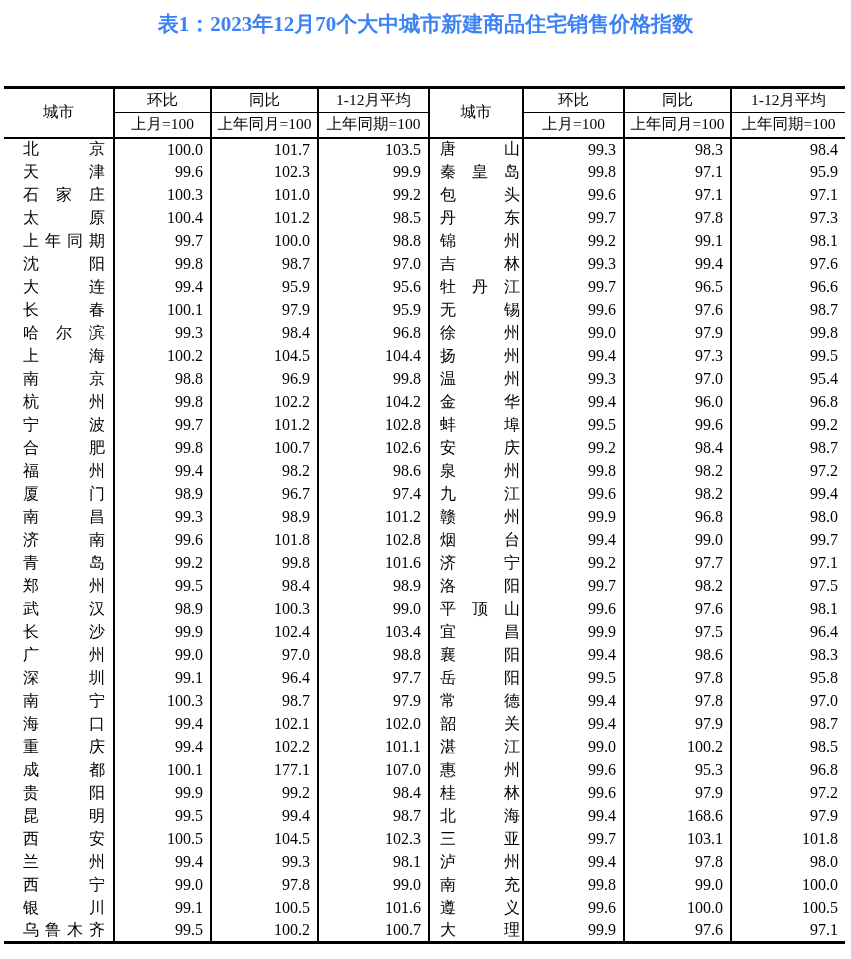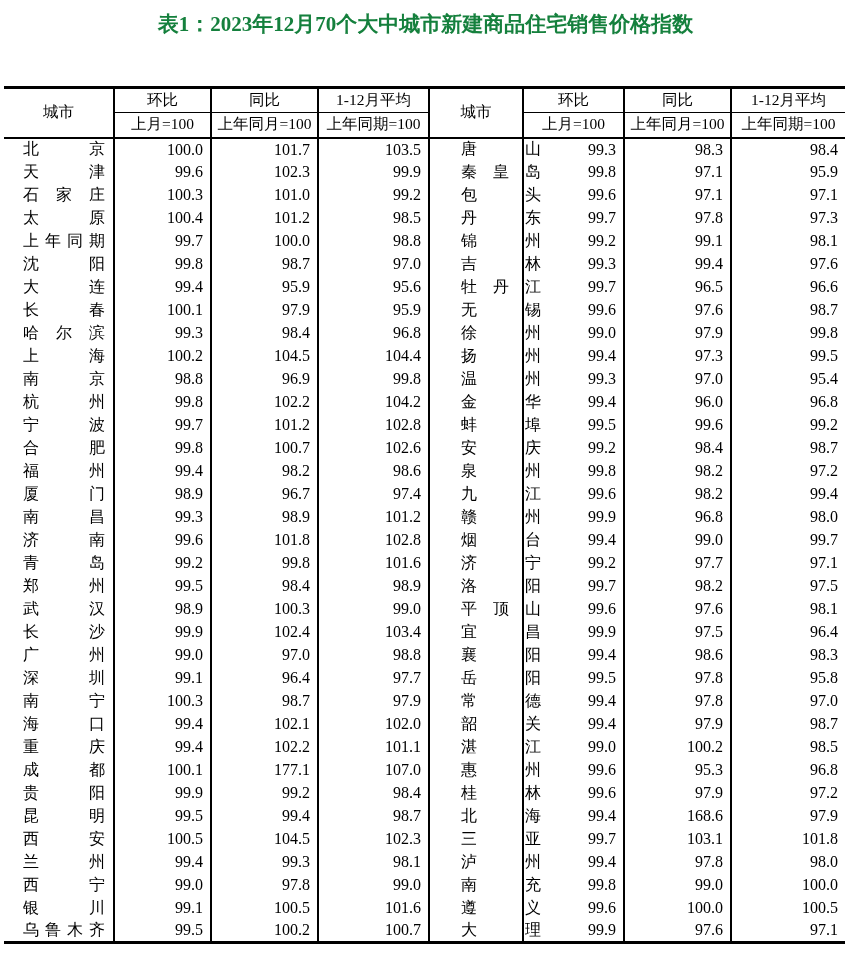--- a/index.html
+++ b/index.html
@@ -13,21 +13,21 @@
     overflow: hidden;
   }
   .title {
     position: absolute;
     top: 10px;
     left: 0;
     width: 851px;
     text-align: center;
     font-size: 21px;
     font-weight: bold;
-    color: #15803d;
+    color: #3b82f6;
   }
   table.idx {
     position: absolute;
     top: 86px;
     left: 4px;
     width: 841px;
     border-collapse: collapse;
     table-layout: fixed;
     border-top: 3px solid #000;
     border-bottom: 3px solid #000;
@@ -60,21 +60,21 @@
   td.city { text-align: left; }
   td.city .cname {
     display: inline-block;
     text-align: justify;
     text-align-last: justify;
     text-justify: inter-character;
   }
   td.city-l { padding-left: 19px; }
   td.city-l .cname { width: 82px; }
   td.city-r { padding-left: 10px; }
-  td.city-r .cname { width: 80px; margin-left: 21px; }
+  td.city-r .cname { width: 80px; }
 
   td.num { text-align: right; padding-right: 7px; }
 </style>
 </head>
 <body>
 
 <div class="page">
 
   <div class="title">表1：2023年12月70个大中城市新建商品住宅销售价格指数</div>
 

